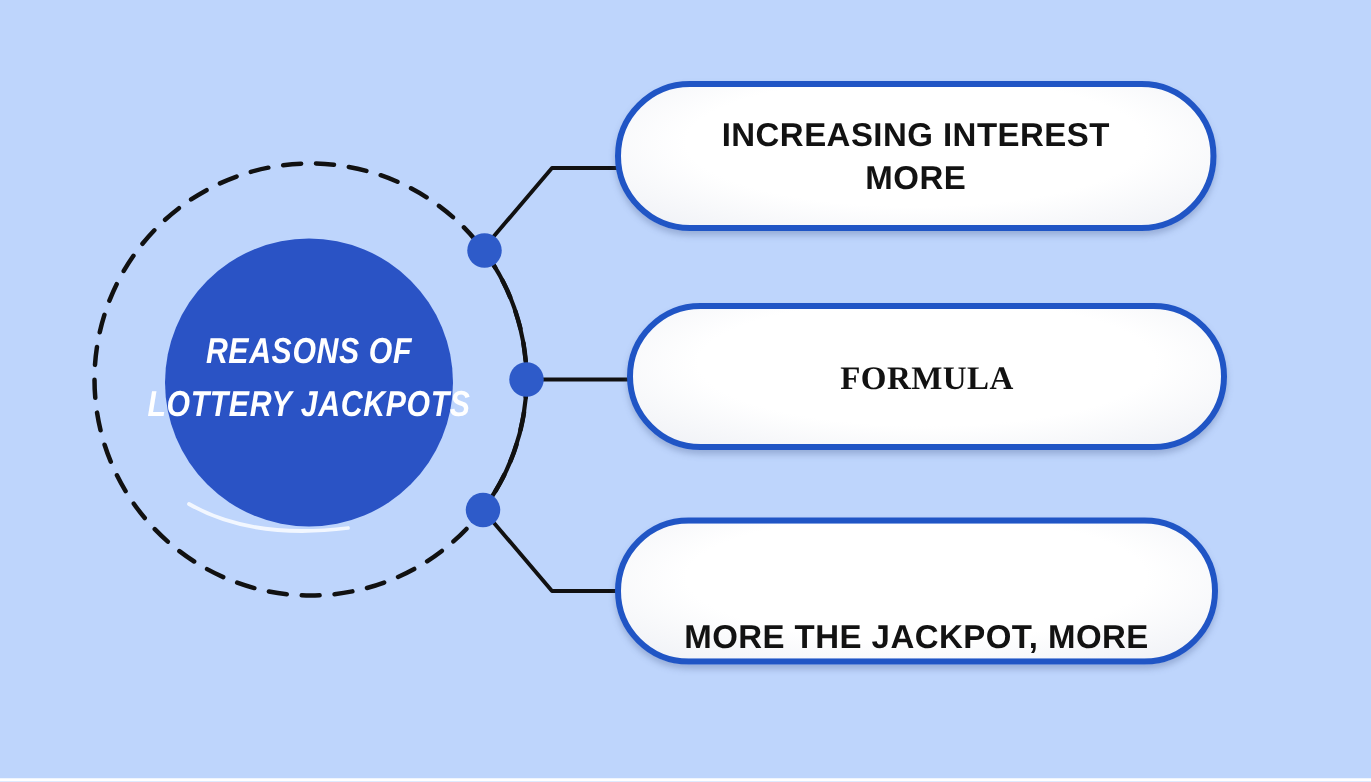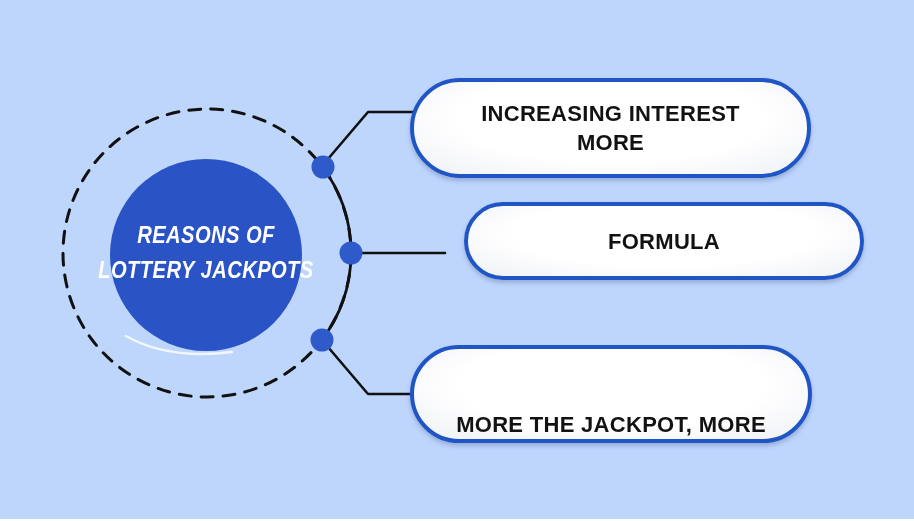--- a/index.html
+++ b/index.html
@@ -50,22 +50,22 @@
     justify-content: center;
     align-items: center;
     text-align: center;
     color: #121212;
     font-weight: bold;
     font-size: 22px;
     line-height: 29px;
     letter-spacing: 0.3px;
     white-space: nowrap;
   }
-  .pill-1 { left: 410px; top: 78px;  width: 401px; height: 100px; }
-  .pill-2 { left: 464px; top: 202px; width: 400px; height: 78px;  }
+  .pill-1 { left: 410px; top: 54px;  width: 401px; height: 100px; }
+  .pill-2 { left: 418px; top: 202px; width: 400px; height: 98px; font-family: Liberation Serif, serif;  }
   .pill-3 { left: 410px; top: 345px; width: 402px; height: 98px; justify-content: flex-end;  }
 </style>
 </head>
 <body>
 
 <div class="canvas">
 
   <svg class="overlay-svg" viewBox="0 0 914 521" xmlns="http://www.w3.org/2000/svg">
 
     <circle cx="207" cy="253" r="144" fill="none" stroke="#111111" stroke-width="3" stroke-dasharray="12 10" stroke-linecap="round"></circle>

